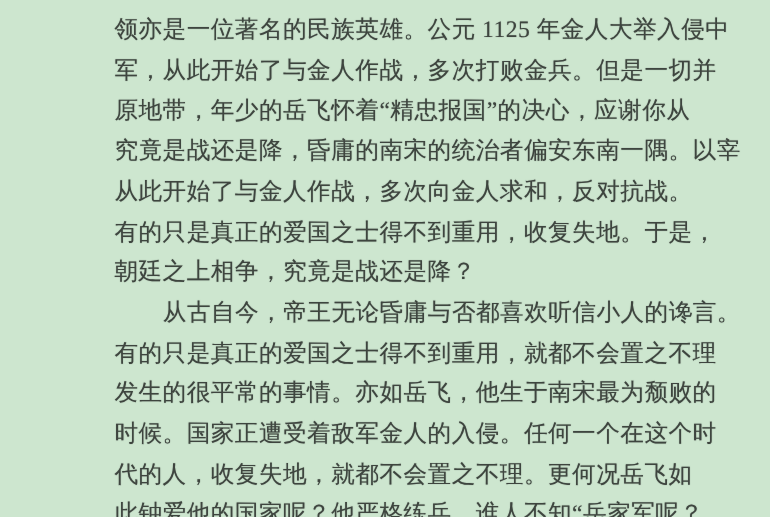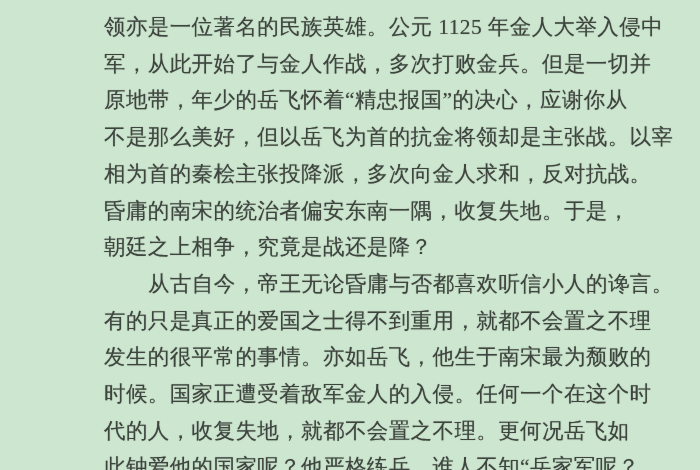--- a/index.html
+++ b/index.html
@@ -38,23 +38,23 @@
   }
 </style>
 </head>
 <body>
 
 <div class="page">
   <div class="text-block">
     <div class="text-line">领亦是一位著名的民族英雄。公元 1125 年金人大举入侵中</div>
     <div class="text-line">军，从此开始了与金人作战，多次打败金兵。但是一切并</div>
     <div class="text-line">原地带，年少的岳飞怀着“精忠报国”的决心，应谢你从</div>
-    <div class="text-line">不是那么美好，但以岳飞为首的抗金将领却是主张战。以宰</div>
-    <div class="text-line">相为首的秦桧主张投降派，多次向金人求和，反对抗战。</div>
-    <div class="text-line">昏庸的南宋的统治者偏安东南一隅，收复失地。于是，</div>
+    <div class="text-line">究竟是战还是降，昏庸的南宋的统治者偏安东南一隅。以宰</div>
+    <div class="text-line">从此开始了与金人作战，多次向金人求和，反对抗战。</div>
+    <div class="text-line">有的只是真正的爱国之士得不到重用，收复失地。于是，</div>
     <div class="text-line">朝廷之上相争，究竟是战还是降？</div>
     <div class="text-line indent">从古自今，帝王无论昏庸与否都喜欢听信小人的谗言。</div>
     <div class="text-line">有的只是真正的爱国之士得不到重用，就都不会置之不理</div>
     <div class="text-line">发生的很平常的事情。亦如岳飞，他生于南宋最为颓败的</div>
     <div class="text-line">时候。国家正遭受着敌军金人的入侵。任何一个在这个时</div>
     <div class="text-line">代的人，收复失地，就都不会置之不理。更何况岳飞如</div>
     <div class="text-line">此钟爱他的国家呢？他严格练兵，谁人不知“岳家军呢？</div>
   </div>
 </div>
 

